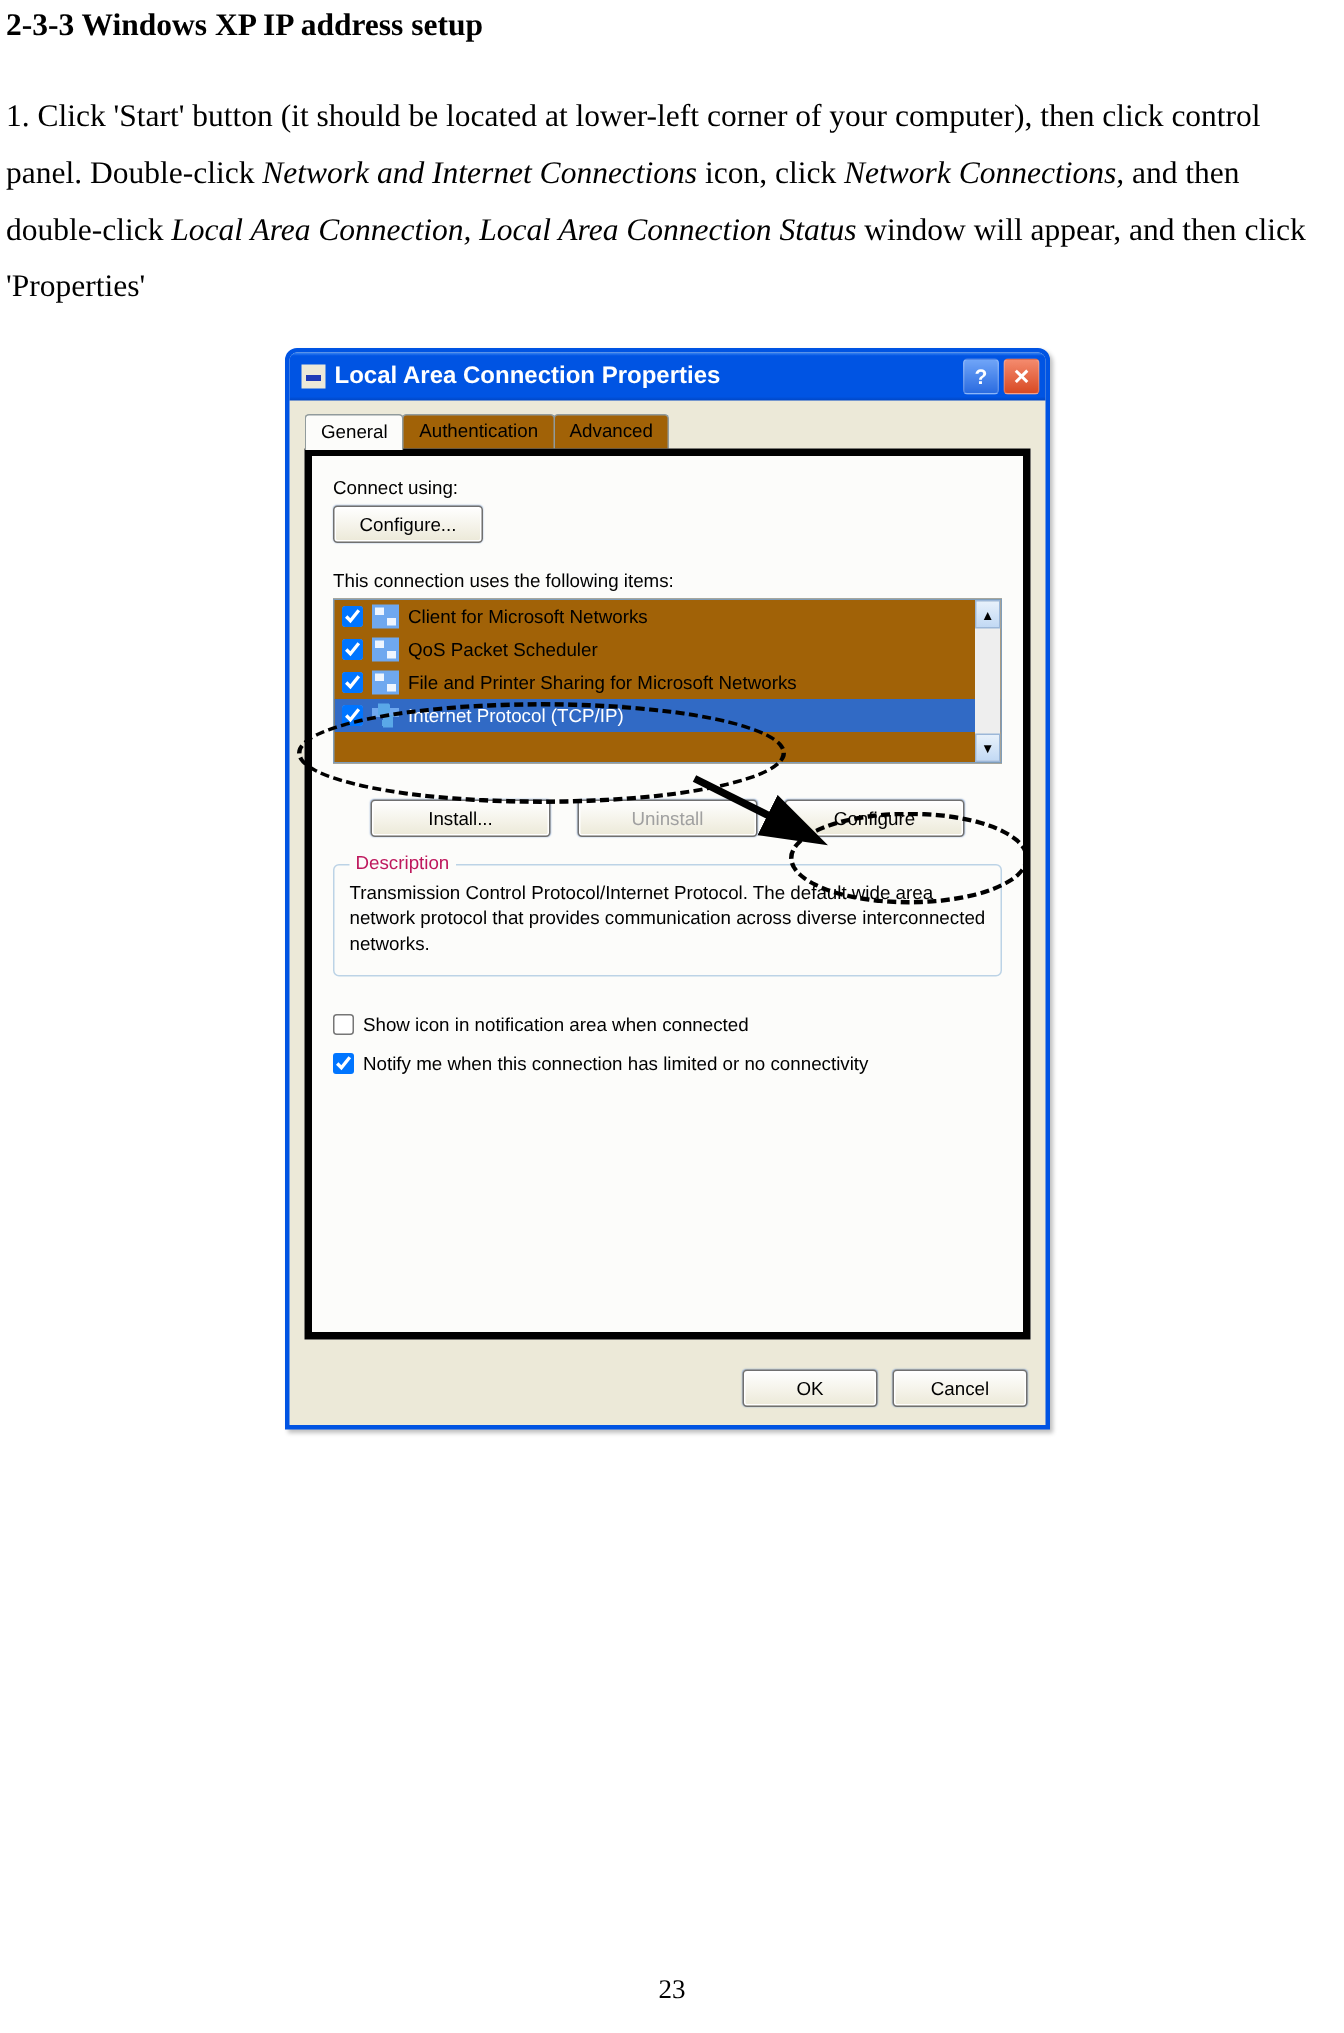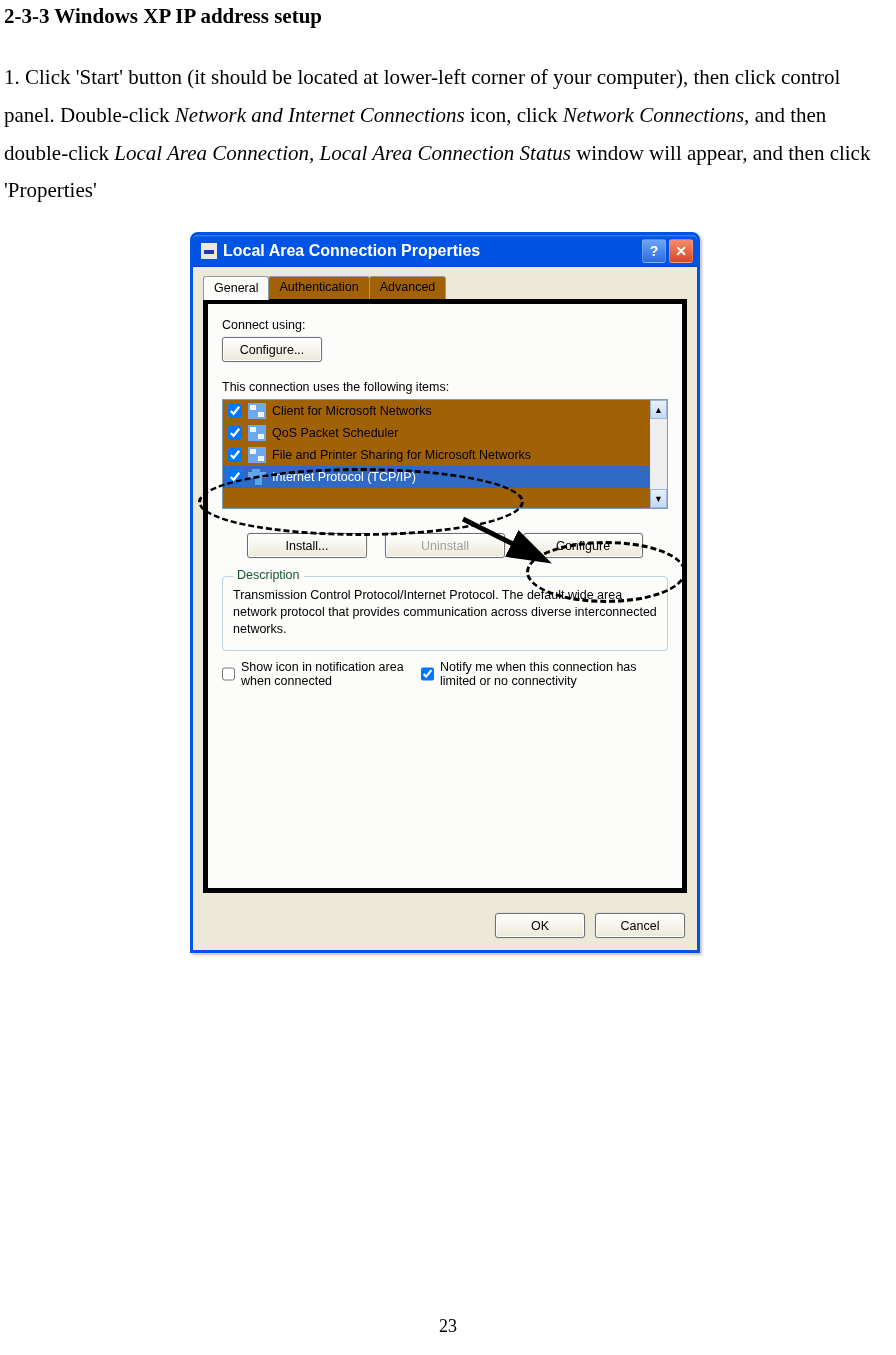--- a/index.html
+++ b/index.html
@@ -196,25 +196,25 @@
     border:1px solid #bcd3e6;
     border-radius:4px;
     margin-top:18px;
     padding:10px 10px 12px 10px;
     position:relative;
   }
   .group-title {
     position:absolute; top:-9px; left:10px;
     background:#fcfcfa;
     padding:0 4px;
-    color:#14532d;
+    color:#be185d;
     font-size:12.5px;
   }
   .desc-text { font-size:12.5px; line-height:1.35; }
-  .lower-checks { margin-top:6px; display:flex; gap:6px; }
+  .lower-checks { margin-top:22px; display:flex; flex-direction:column; gap:6px; }
   .lower-checks .check-row { padding-left:0; }
   .dialog-footer {
     display:flex;
     gap:10px;
     justify-content:flex-end;
     padding:10px 12px 12px 4px;
   }
   .page-number {
     position:absolute;
     bottom:18px;

